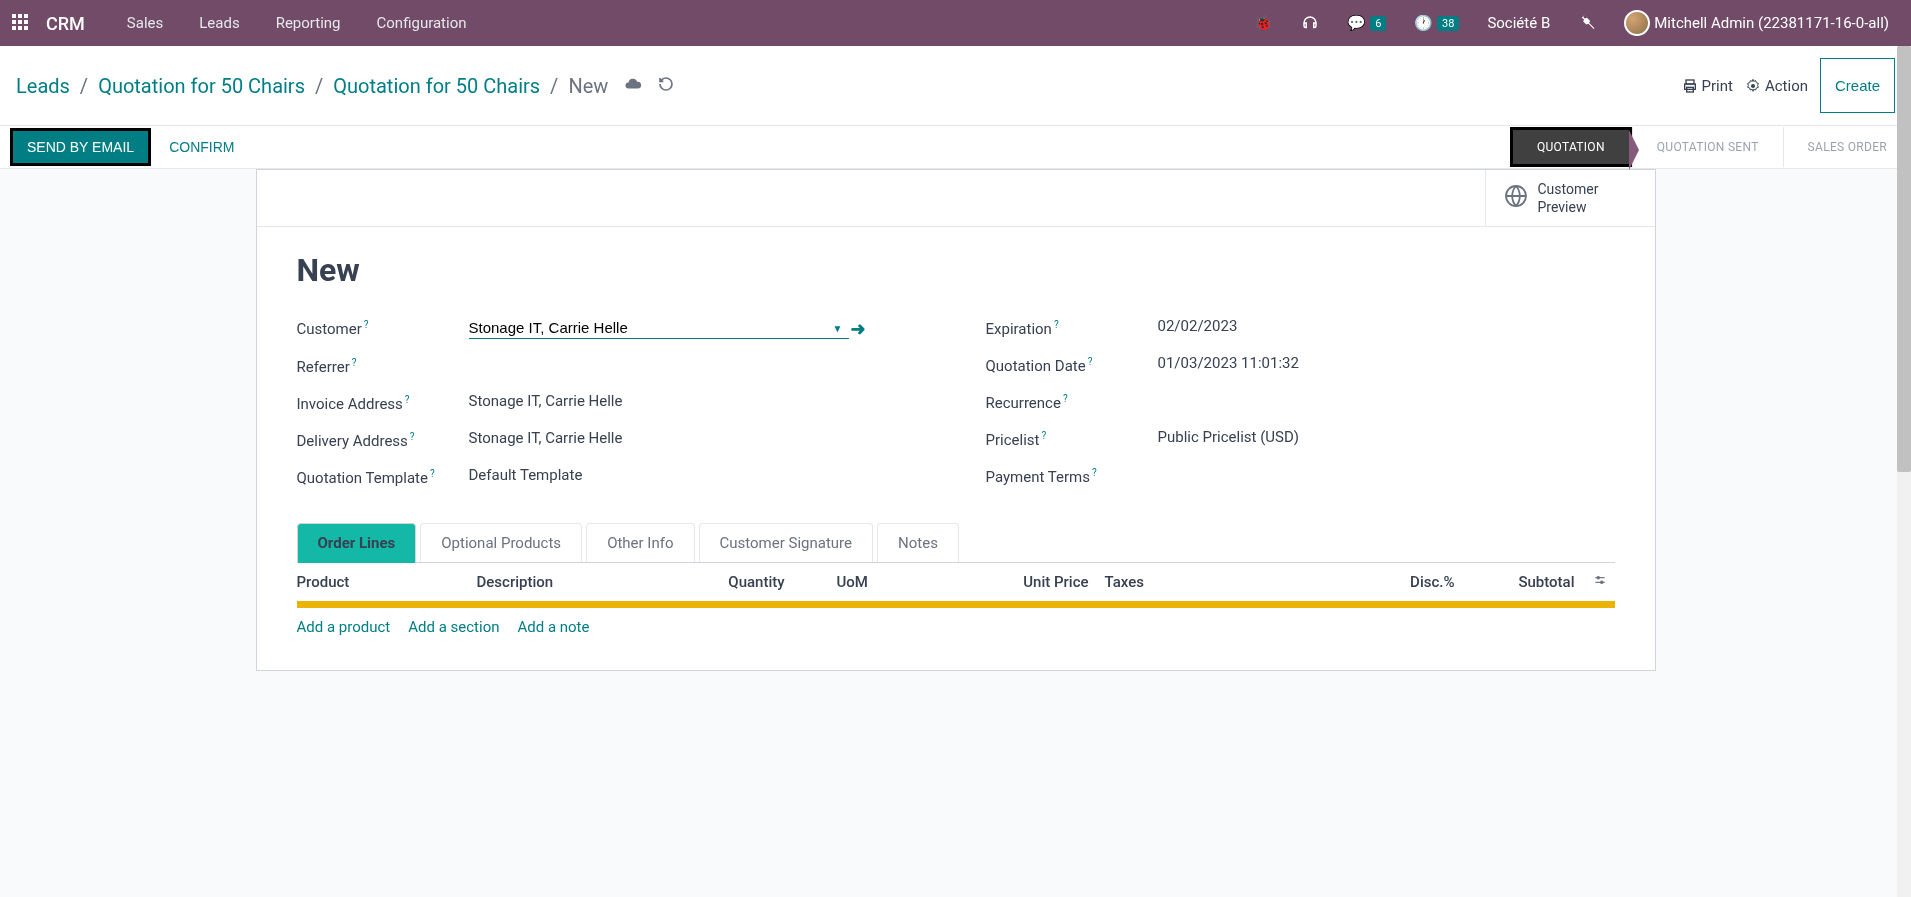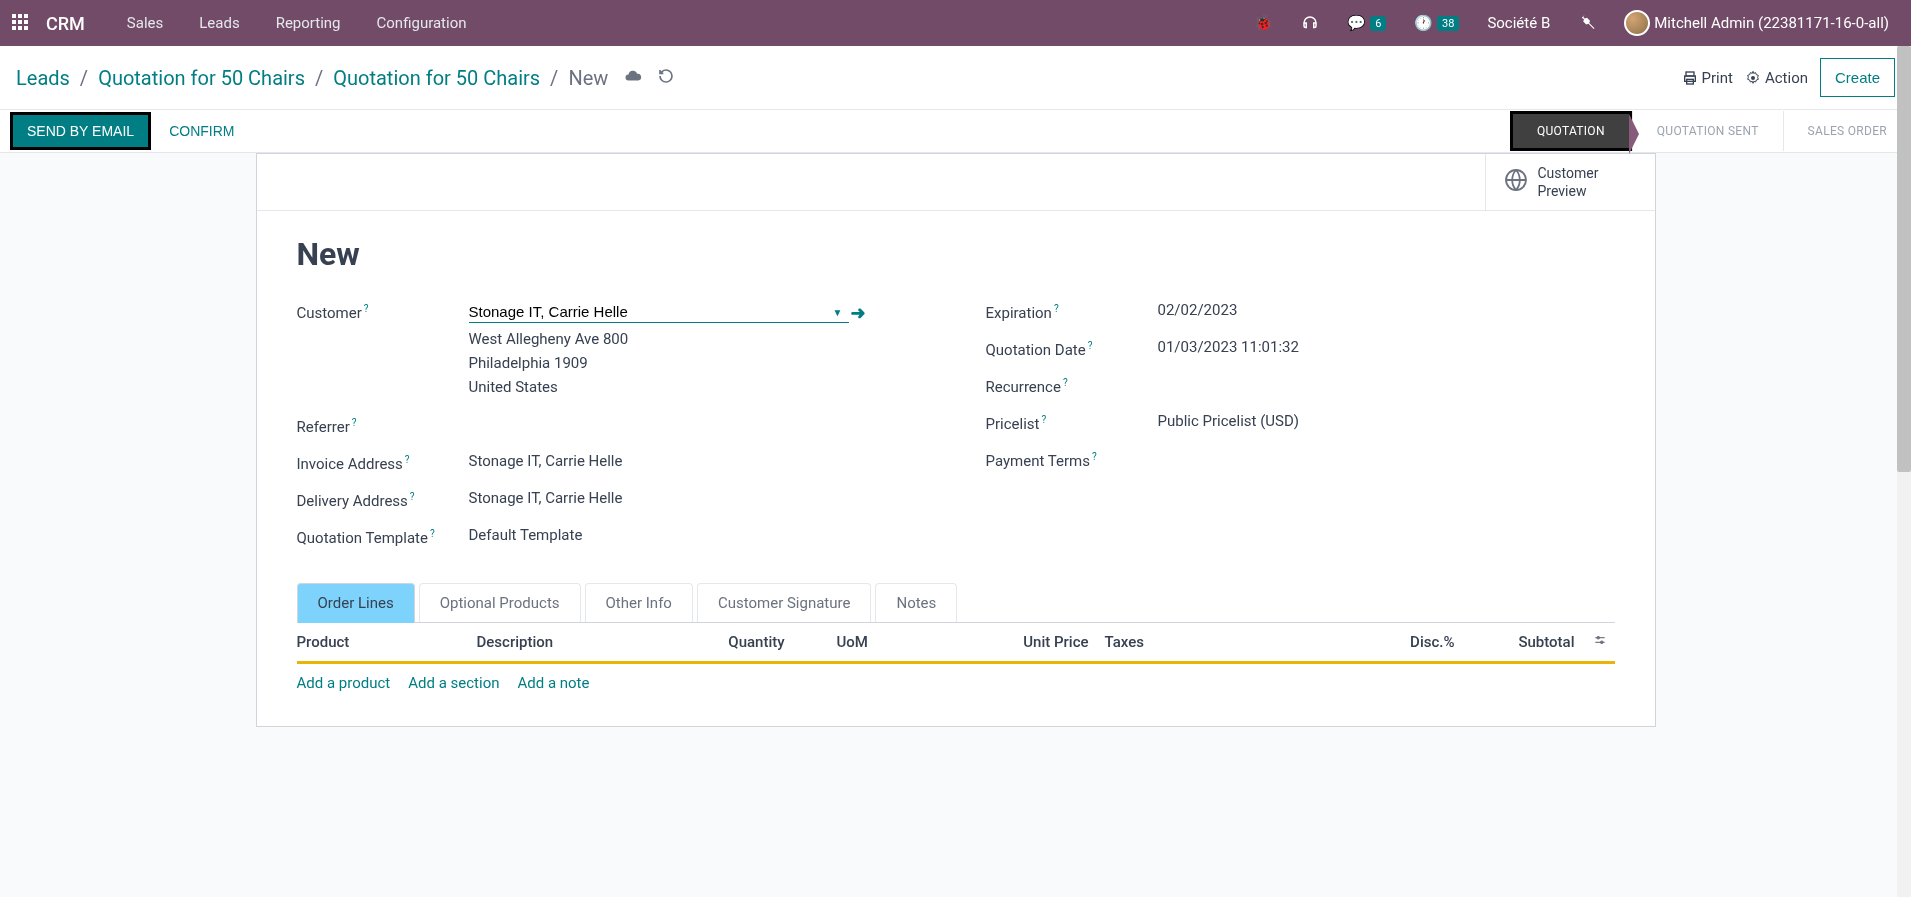--- a/index.html
+++ b/index.html
@@ -15,21 +15,21 @@
 .topbar .badge { background: #017e84; color: #fff; font-size: 11px; padding: 1px 5px; border-radius: 3px; }
 .topbar .avatar { width: 26px; height: 26px; border-radius: 50%; background: radial-gradient(circle at 30% 30%, #d4a574, #8b6f47); border: 2px solid #fff; }
 
 .breadcrumb-bar { background: #fff; padding: 12px 16px; display: flex; align-items: center; gap: 6px; font-size: 20px; }
 .breadcrumb-bar a { color: #017e84; text-decoration: none; }
 .breadcrumb-bar .sep { color: #6b7280; margin: 0 4px; }
 .breadcrumb-bar .current { color: #6b7280; }
 .breadcrumb-bar .icon-btn { color: #6b7280; margin-left: 10px; cursor: pointer; font-size: 16px; }
 .breadcrumb-bar .right-actions { margin-left: auto; display: flex; align-items: center; gap: 12px; }
 .breadcrumb-bar .action-btn { color: #374151; font-size: 15px; cursor: pointer; display: flex; align-items: center; gap: 4px; text-align: center; }
-.breadcrumb-bar .create-btn { border: 1px solid #017e84; color: #017e84; padding: 10px 14px; background: #fff; cursor: pointer; font-size: 15px; }
+.breadcrumb-bar .create-btn { border: 1px solid #017e84; color: #017e84; padding: 18px 14px; background: #fff; cursor: pointer; font-size: 15px; }
 
 .status-bar { background: #fff; border-top: 1px solid #e5e7eb; border-bottom: 1px solid #e5e7eb; display: flex; align-items: center; padding: 0; height: 44px; }
 .status-bar .action-buttons { display: flex; gap: 0; padding-left: 10px; }
 .btn-primary { background: #017e84; color: #fff; border: 3px solid #000; padding: 8px 14px; font-size: 14px; font-weight: 500; cursor: pointer; }
 .btn-secondary { background: transparent; color: #017e84; border: none; padding: 10px 18px; font-size: 14px; font-weight: 500; cursor: pointer; }
 .status-bar .stages { margin-left: auto; display: flex; }
 .stage { padding: 13px 24px; font-size: 12px; color: #9ca3af; position: relative; background: #fff; border-left: 1px solid #e5e7eb; letter-spacing: 0.3px; }
 .stage.active { background: #404040; color: #fff; border: 3px solid #000; padding: 10px 24px; }
 .stage.active::after { content: ''; position: absolute; right: -10px; top: 0; bottom: 0; width: 0; height: 0; border-top: 20px solid transparent; border-bottom: 20px solid transparent; border-left: 10px solid #875A7B; z-index: 1; }
 
@@ -48,24 +48,24 @@
 .field-label .help { color: #017e84; font-size: 10px; vertical-align: super; margin-left: 2px; }
 .field-value { flex: 1; font-size: 15px; color: #374151; }
 .field-input-wrap { display: flex; align-items: center; gap: 8px; }
 .field-input { border: none; border-bottom: 1px solid #017e84; font-size: 15px; padding: 2px 0; width: 100%; max-width: 380px; outline: none; }
 .field-caret { color: #017e84; font-size: 10px; cursor: pointer; margin-left: -24px; }
 .field-arrow { color: #017e84; font-size: 18px; cursor: pointer; font-weight: bold; }
 .address-lines { font-size: 15px; color: #374151; line-height: 1.6; margin-top: 4px; }
 
 .tabs { display: flex; border-bottom: 1px solid #d1d5db; margin-top: 20px; }
 .tab { padding: 10px 20px; border: 1px solid transparent; border-bottom: none; cursor: pointer; font-size: 15px; color: #6b7280; background: #fff; }
-.tab.active { border-color: #d1d5db; color: #374151; border-radius: 4px 4px 0 0; margin-bottom: -1px; background: #7dd3fc; }
+.tab.active { border-color: #d1d5db; color: #374151; border-radius: 4px 4px 0 0; margin-bottom: -1px; background: #14b8a6; font-weight: bold; }
 .tab:not(.active) { border: 1px solid #e5e7eb; border-bottom: none; margin-left: 4px; border-radius: 4px 4px 0 0; }
 
-.table-header { display: flex; padding: 10px 0; border-bottom: 3px solid #eab308; font-size: 15px; color: #374151; font-weight: 500; }
+.table-header { display: flex; padding: 10px 0; border-bottom: 7px solid #eab308; font-size: 15px; color: #374151; font-weight: 500; }
 .table-header .col-product { width: 180px; }
 .table-header .col-desc { width: 230px; }
 .table-header .col-qty { width: 100px; text-align: center; }
 .table-header .col-uom { width: 100px; padding-left: 30px; }
 .table-header .col-price { flex: 1; text-align: right; padding-right: 16px; }
 .table-header .col-taxes { width: 250px; }
 .table-header .col-disc { width: 100px; text-align: right; }
 .table-header .col-subtotal { width: 130px; text-align: right; padding-right: 10px; }
 .table-header .col-toggle { width: 30px; text-align: center; color: #6b7280; }
 
@@ -195,25 +195,20 @@
         <div class="field-row">
           <div class="field-label">
             <span>Customer</span><span class="help">?</span>
           </div>
           <div class="field-value">
             <div class="field-input-wrap">
               <input class="field-input" value="Stonage IT, Carrie Helle" style="">
               <span class="field-caret">▼</span>
               <span class="field-arrow">➜</span>
             </div>
-            <div class="address-lines">
-              <div>West Allegheny Ave 800</div>
-              <div>Philadelphia 1909</div>
-              <div>United States</div>
-            </div>
           </div>
         </div>
 
         <div class="field-row">
           <div class="field-label">
             <span>Referrer</span><span class="help">?</span>
           </div>
           <div class="field-value"></div>
         </div>
 

